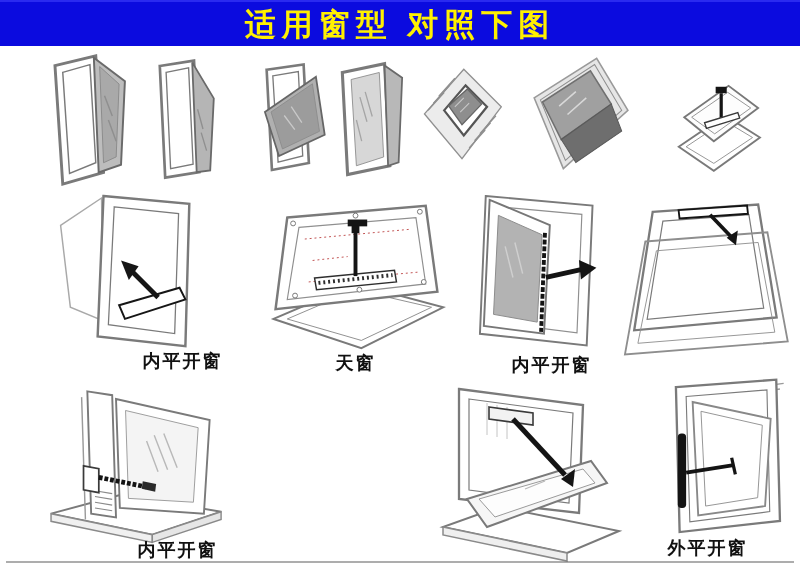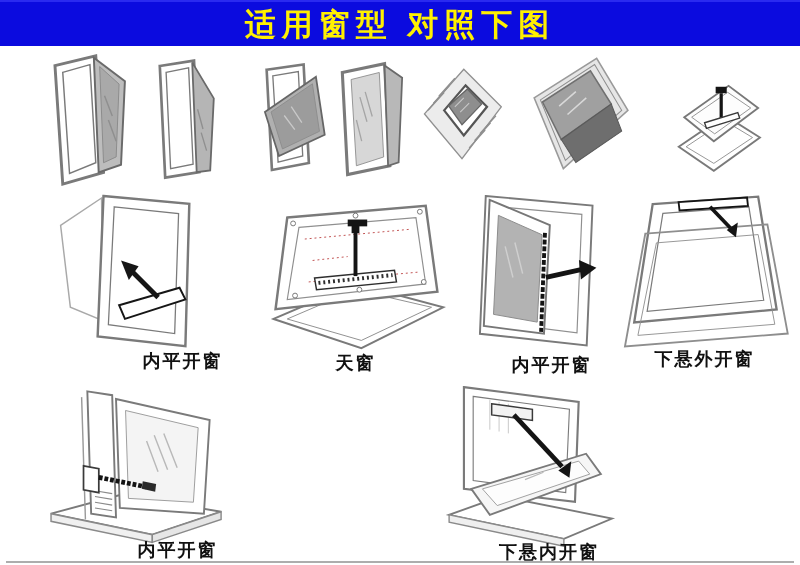--- a/index.html
+++ b/index.html
@@ -151,21 +151,20 @@
   <figure class="fig" style="left:612px;top:188px;width:185px;height:182px;">
     <svg viewBox="0 0 200 165">
       <polygon class="ln" points="44,10 158,2 178,124 24,138" stroke-width="2.5"></polygon>
       <polygon class="ln" points="55,20 148,13 164,114 38,126" stroke-width="1.3"></polygon>
       <polygon points="36,42 168,32 190,150 14,164" fill="none" stroke="#8e8e8e" stroke-width="2"></polygon>
       <polygon class="thin" points="48,52 158,43 176,140 28,152" stroke-width="1"></polygon>
       <polygon points="72,8 146,3 147,12 73,17" fill="#ffffff" stroke="#141414" stroke-width="2"></polygon>
       <path d="M106,13 L128,36" stroke="#141414" stroke-width="4"></path>
       <polygon points="124,38 136,30 134,46" fill="#141414"></polygon>
     </svg>
-    <figcaption>下悬外开窗</figcaption>
   </figure>
 
   <figure class="fig" style="left:35px;top:378px;width:205px;height:183px;">
     <svg viewBox="0 0 205 175">
       <polygon class="ln" points="12,142 118,164 190,140 86,122" stroke-width="2"></polygon>
       <polygon points="12,142 118,164 118,172 12,150" fill="#f0f0f0" stroke="#8a8a8a" stroke-width="1.5"></polygon>
       <polygon points="118,164 190,140 190,148 118,172" fill="#e6e6e6" stroke="#8a8a8a" stroke-width="1.5"></polygon>
       <path d="M44,20 L48,148" stroke="#9a9a9a" stroke-width="1.5"></path>
       <polygon class="ln" points="50,14 76,18 80,146 54,142" stroke-width="2"></polygon>
       <path d="M58,118 L76,121 M58,124 L76,127 M58,130 L76,133 M58,136 L76,139" stroke="#8a8a8a" stroke-width="1.2"></path>
@@ -187,18 +186,30 @@
       <polygon class="ln" points="34,12 158,28 154,136 34,122" stroke-width="2.3"></polygon>
       <polygon class="ln" points="44,22 148,36 144,126 44,113" stroke-width="1.2"></polygon>
       <path d="M62,26 L62,58 M72,28 L72,60 M82,30 L82,62" stroke="#c4c4c4" stroke-width="1"></path>
       <polygon points="42,122 166,84 182,106 62,150" fill="#f6f6f6" stroke="#7a7a7a" stroke-width="2"></polygon>
       <polygon points="54,122 158,92 170,106 70,140" fill="#fdfdfd" stroke="#9a9a9a" stroke-width="1"></polygon>
       <path d="M100,112 L120,104" stroke="#b9b9b9" stroke-width="1.3"></path>
       <polygon points="64,30 108,36 108,48 64,42" fill="#f2f2f2" stroke="#3a3a3a" stroke-width="1.6"></polygon>
       <path d="M88,42 L140,98" stroke="#141414" stroke-width="5"></path>
       <polygon points="136,102 150,92 148,110" fill="#141414"></polygon>
     </svg>
-    <figcaption class="cap-right-sm">下悬内开窗</figcaption>
-  </figure>
-
+  </figure>
+
+  <figure class="fig" style="left:620px;top:376px;width:175px;height:183px;">
+    <svg viewBox="0 0 180 180">
+      <path d="M110,16 L172,8 M114,22 L168,14" stroke="#9a9a9a" stroke-width="1.5"></path>
+      <polygon class="ln" points="56,12 164,4 168,156 60,168" stroke-width="2.5"></polygon>
+      <polygon class="ln" points="67,22 154,15 157,146 71,157" stroke-width="1.2"></polygon>
+      <polygon points="74,28 158,46 152,140 80,150" fill="#ffffff" stroke="#888" stroke-width="2"></polygon>
+      <polygon class="thin" points="83,38 149,53 144,131 88,140" stroke-width="1"></polygon>
+      <rect x="58" y="62" width="9" height="80" rx="4" fill="#141414"></rect>
+      <path d="M67,104 L118,96" stroke="#141414" stroke-width="4"></path>
+      <path d="M116,88 L120,106" stroke="#141414" stroke-width="3.5"></path>
+    </svg>
+    <figcaption>外平开窗</figcaption>
+  </figure>
 
   <div class="bottom-rule"></div>
 </div>
 
 </body></html>

